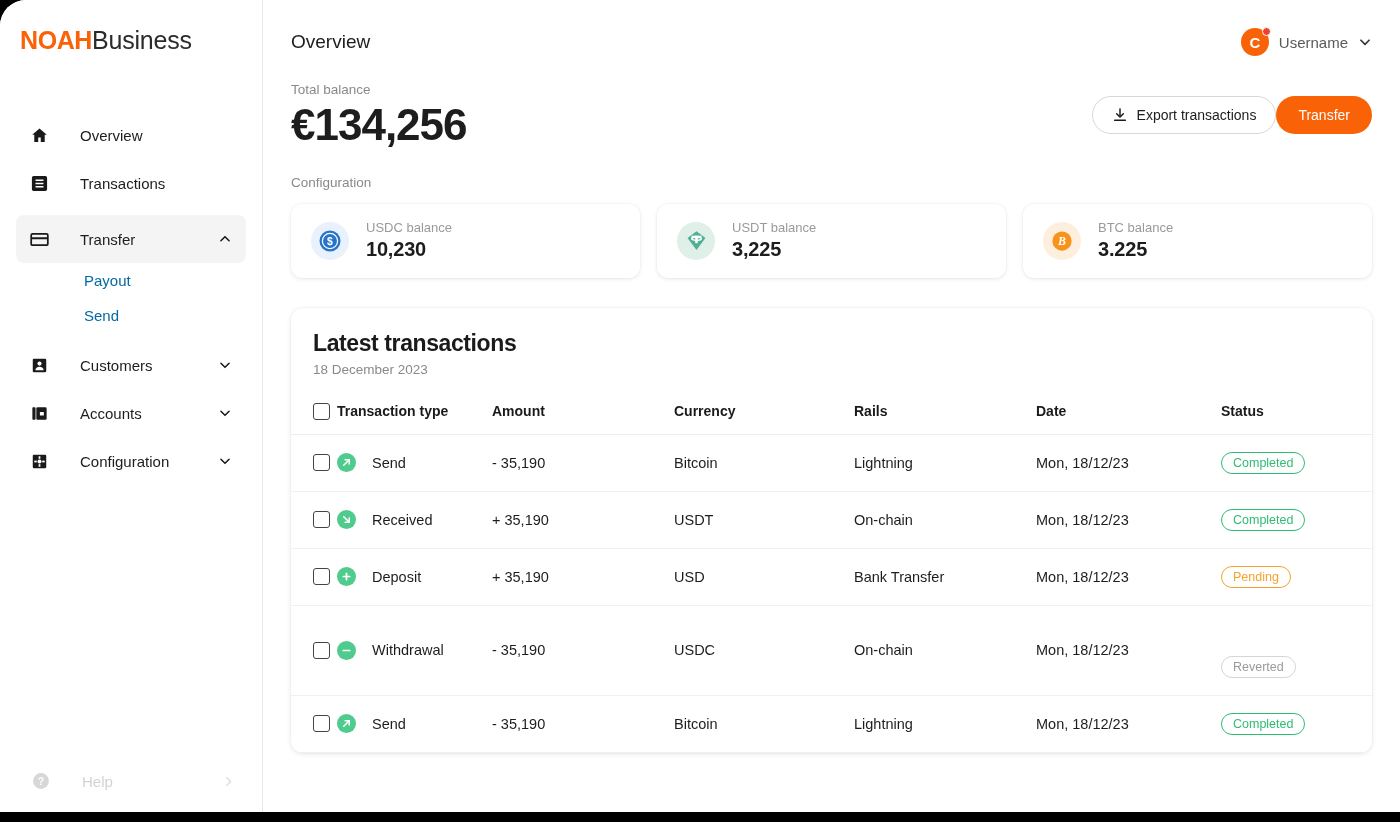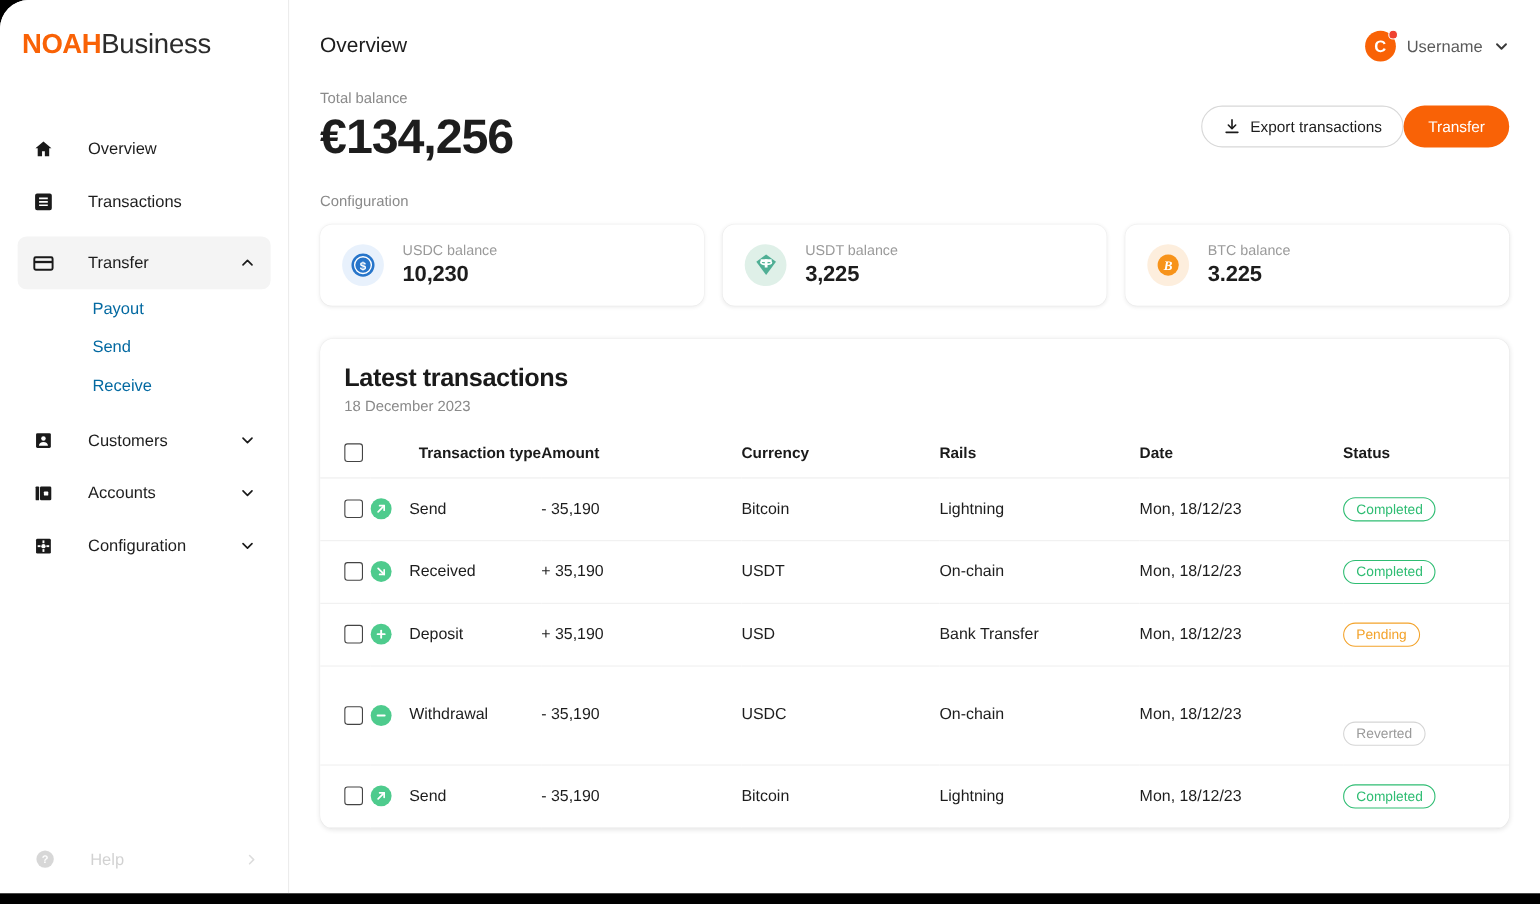--- a/index.html
+++ b/index.html
@@ -159,21 +159,21 @@
     text-align: left; font-size: 14px; font-weight: bold; color: #1a1a1a;
     padding: 10px 0 14px 0; border-bottom: 1px solid #ededed;
   }
   td {
     font-size: 14.5px; color: #1d1d1d;
     padding: 17px 0; border-bottom: 1px solid #f0f0f0;
     vertical-align: middle;
   }
   tr:last-child td { border-bottom: 1px solid #f0f0f0; }
   .c-check { width: 46px; padding-left: 22px; }
-  .c-type  { width: 155px; text-align: right; }
+  .c-type  { width: 155px; }
   .c-amt   { width: 182px; }
   .c-cur   { width: 180px; }
   .c-rails { width: 182px; }
   .c-date  { width: 185px; }
   .c-status{ }
 
   .cb {
     width: 17px; height: 17px;
     border: 1.6px solid #444; border-radius: 3px;
     background: #fff; cursor: pointer; display: block;
@@ -257,23 +257,20 @@
               <polyline points="5,15 12,8 19,15"></polyline>
             </svg>
         </span>
       </div>
 
       <div class="sub-item">
         <span>Payout</span>
       </div>
       <div class="sub-item">
         <span>Send</span>
-      </div>
-      <div class="sub-item">
-        <span>Receive</span>
       </div>
 
       <div class="nav-gap"></div>
 
       <div class="nav-item">
         <span class="nav-icon">
           <svg width="19" height="19" viewBox="0 0 24 24">
             <rect x="3.5" y="3.5" width="17" height="17" rx="1.6" fill="#1a1a1a"></rect>
             <circle cx="12" cy="9.6" r="2.6" fill="#fff"></circle>
             <path d="M6.8 18c0-2.8 2.3-4.4 5.2-4.4s5.2 1.6 5.2 4.4z" fill="#fff"></path>

